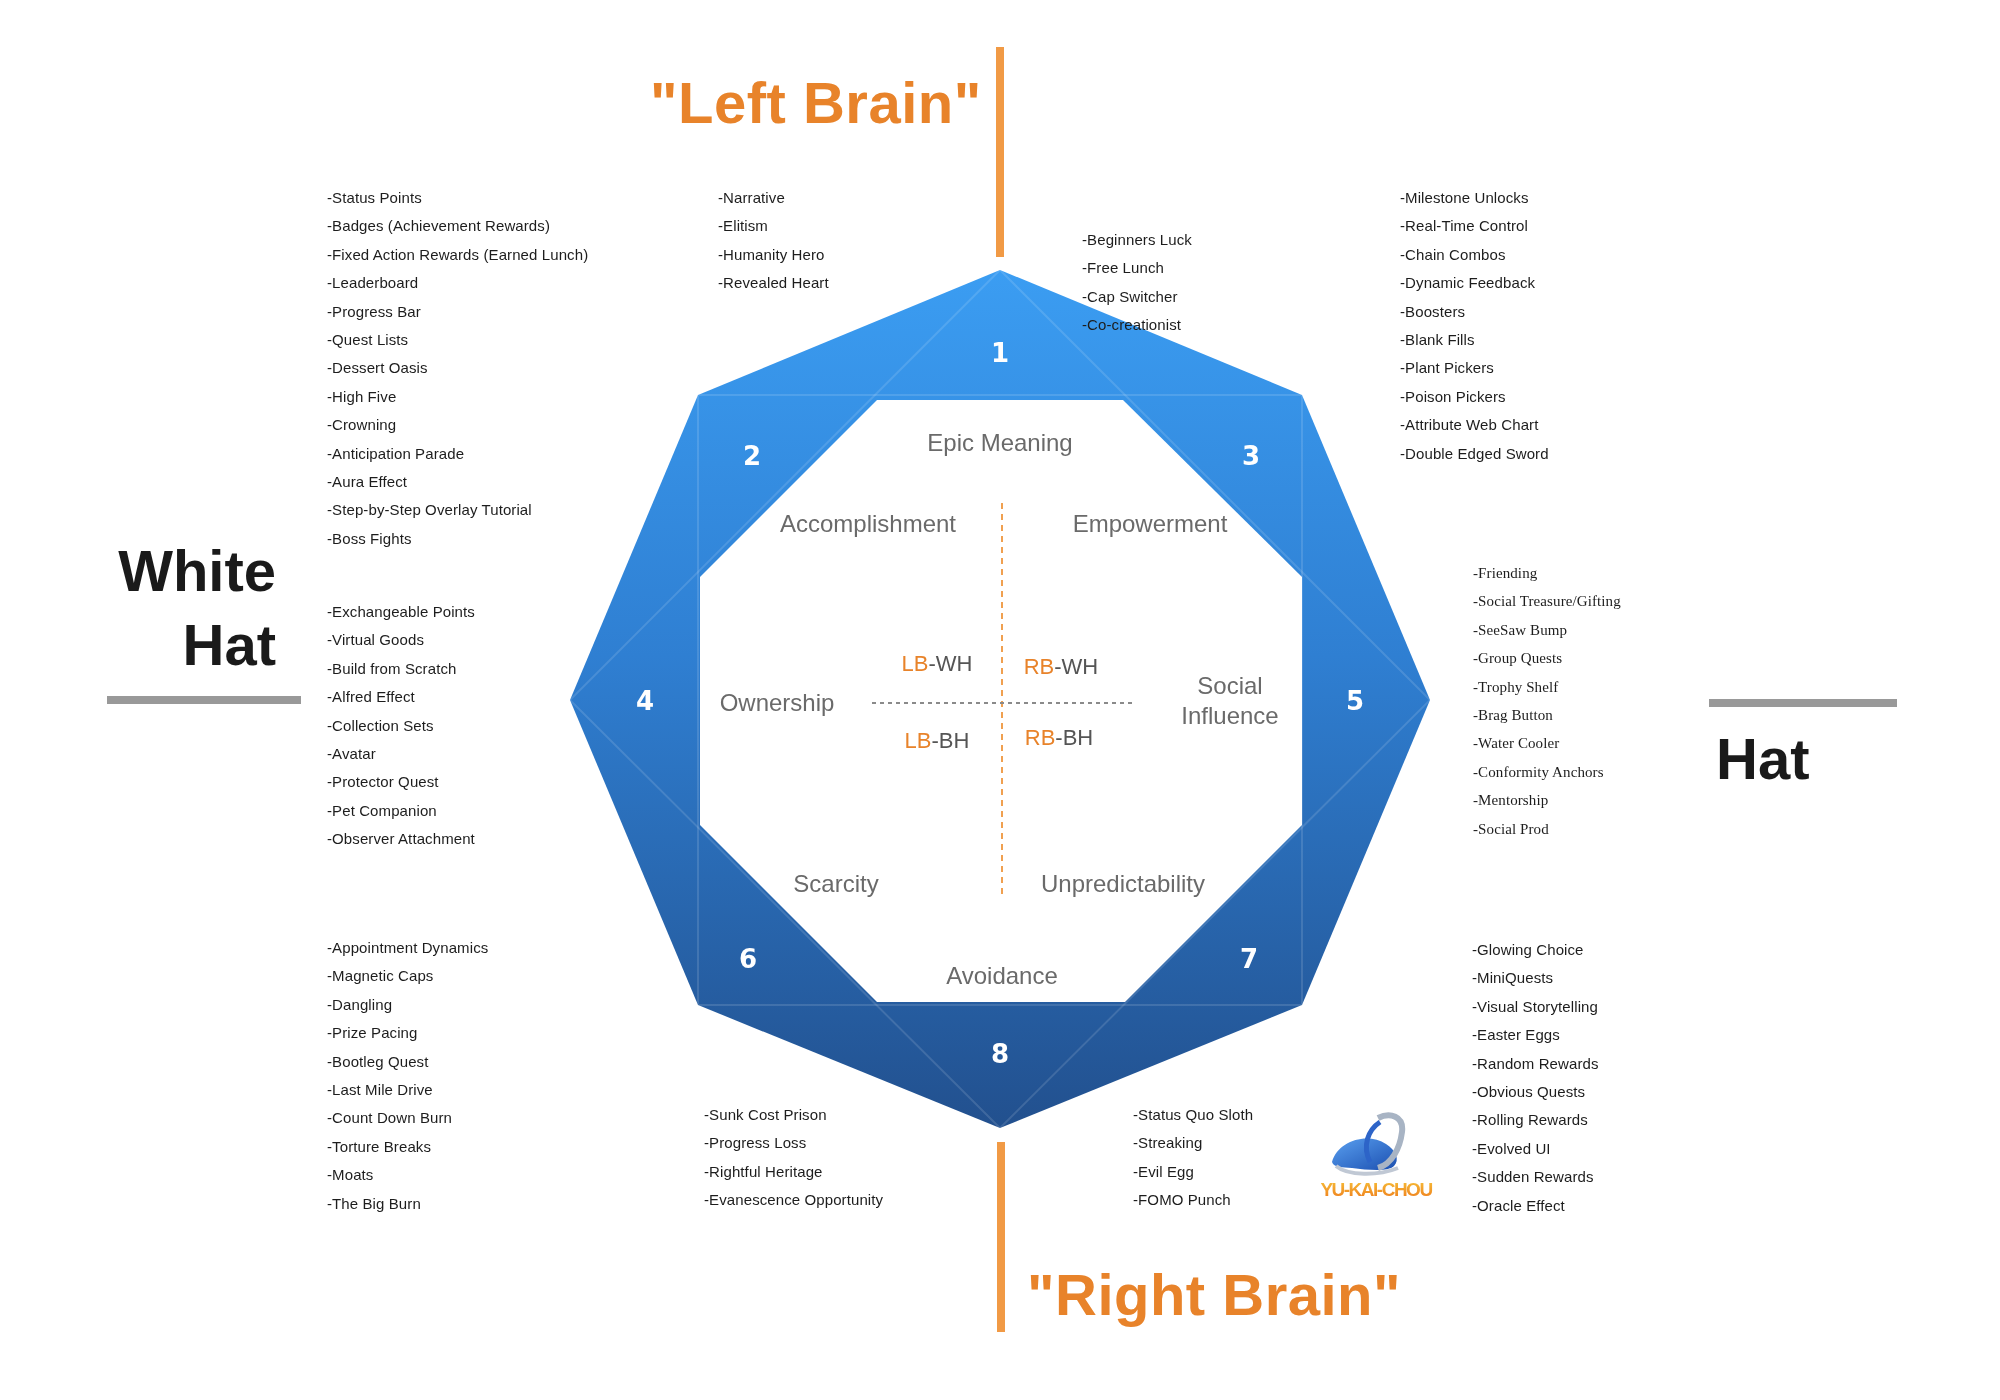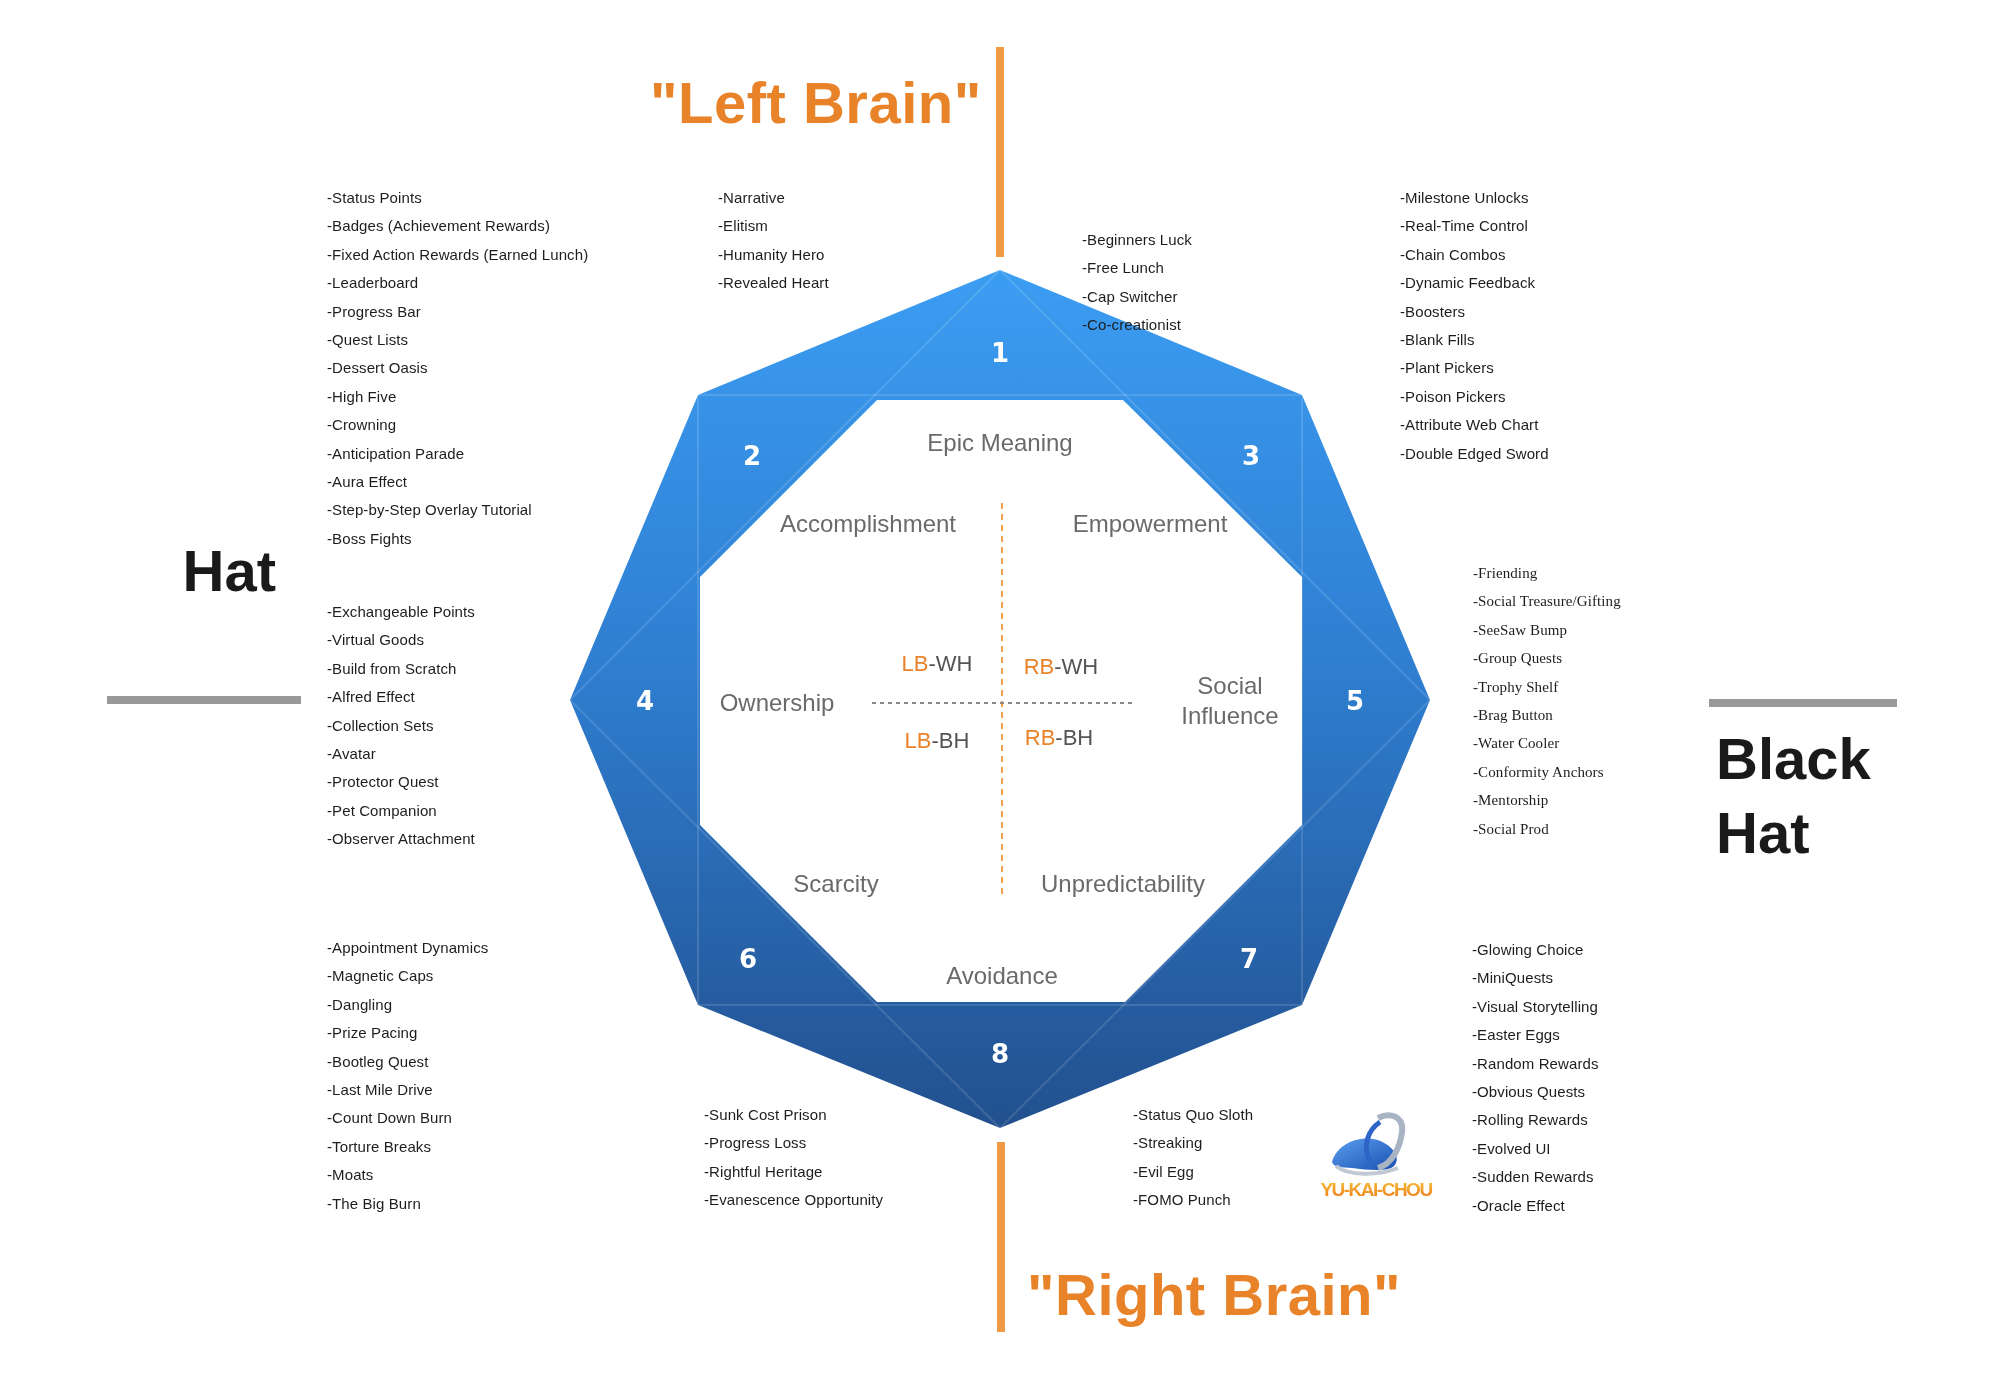--- a/index.html
+++ b/index.html
@@ -26,24 +26,24 @@
 
 <div class="vbar" style="left:996px; top:47px; height:210px;"></div>
 <div class="vbar" style="left:997px; top:1142px; height:190px;"></div>
 <div class="hbar" style="left:107px; top:696px; width:194px;"></div>
 <div class="hbar" style="left:1709px; top:699px; width:188px;"></div>
 
 <div class="brain-title" style="left:650px; top:74px;">"Left Brain"</div>
 <div class="brain-title" style="left:1027px; top:1266px;">"Right Brain"</div>
 
 <div class="hat-title" style="left:100px; top:534px; width:176px; text-align:right;">
+  <div>White</div>
   <div>Hat</div>
 </div>
 <div class="hat-title" style="left:1716px; top:722px;">
-  <div>Black</div>
   <div>Hat</div>
 </div>
 
 <svg id="diagram" viewBox="0 0 2000 1400" xmlns="http://www.w3.org/2000/svg">
   <defs>
     <linearGradient id="octGrad" x1="0" y1="0" x2="0" y2="1">
       <stop offset="0" stop-color="#3b9df2"></stop>
       <stop offset="0.45" stop-color="#2f7fd2"></stop>
       <stop offset="1" stop-color="#22508e"></stop>
     </linearGradient>

